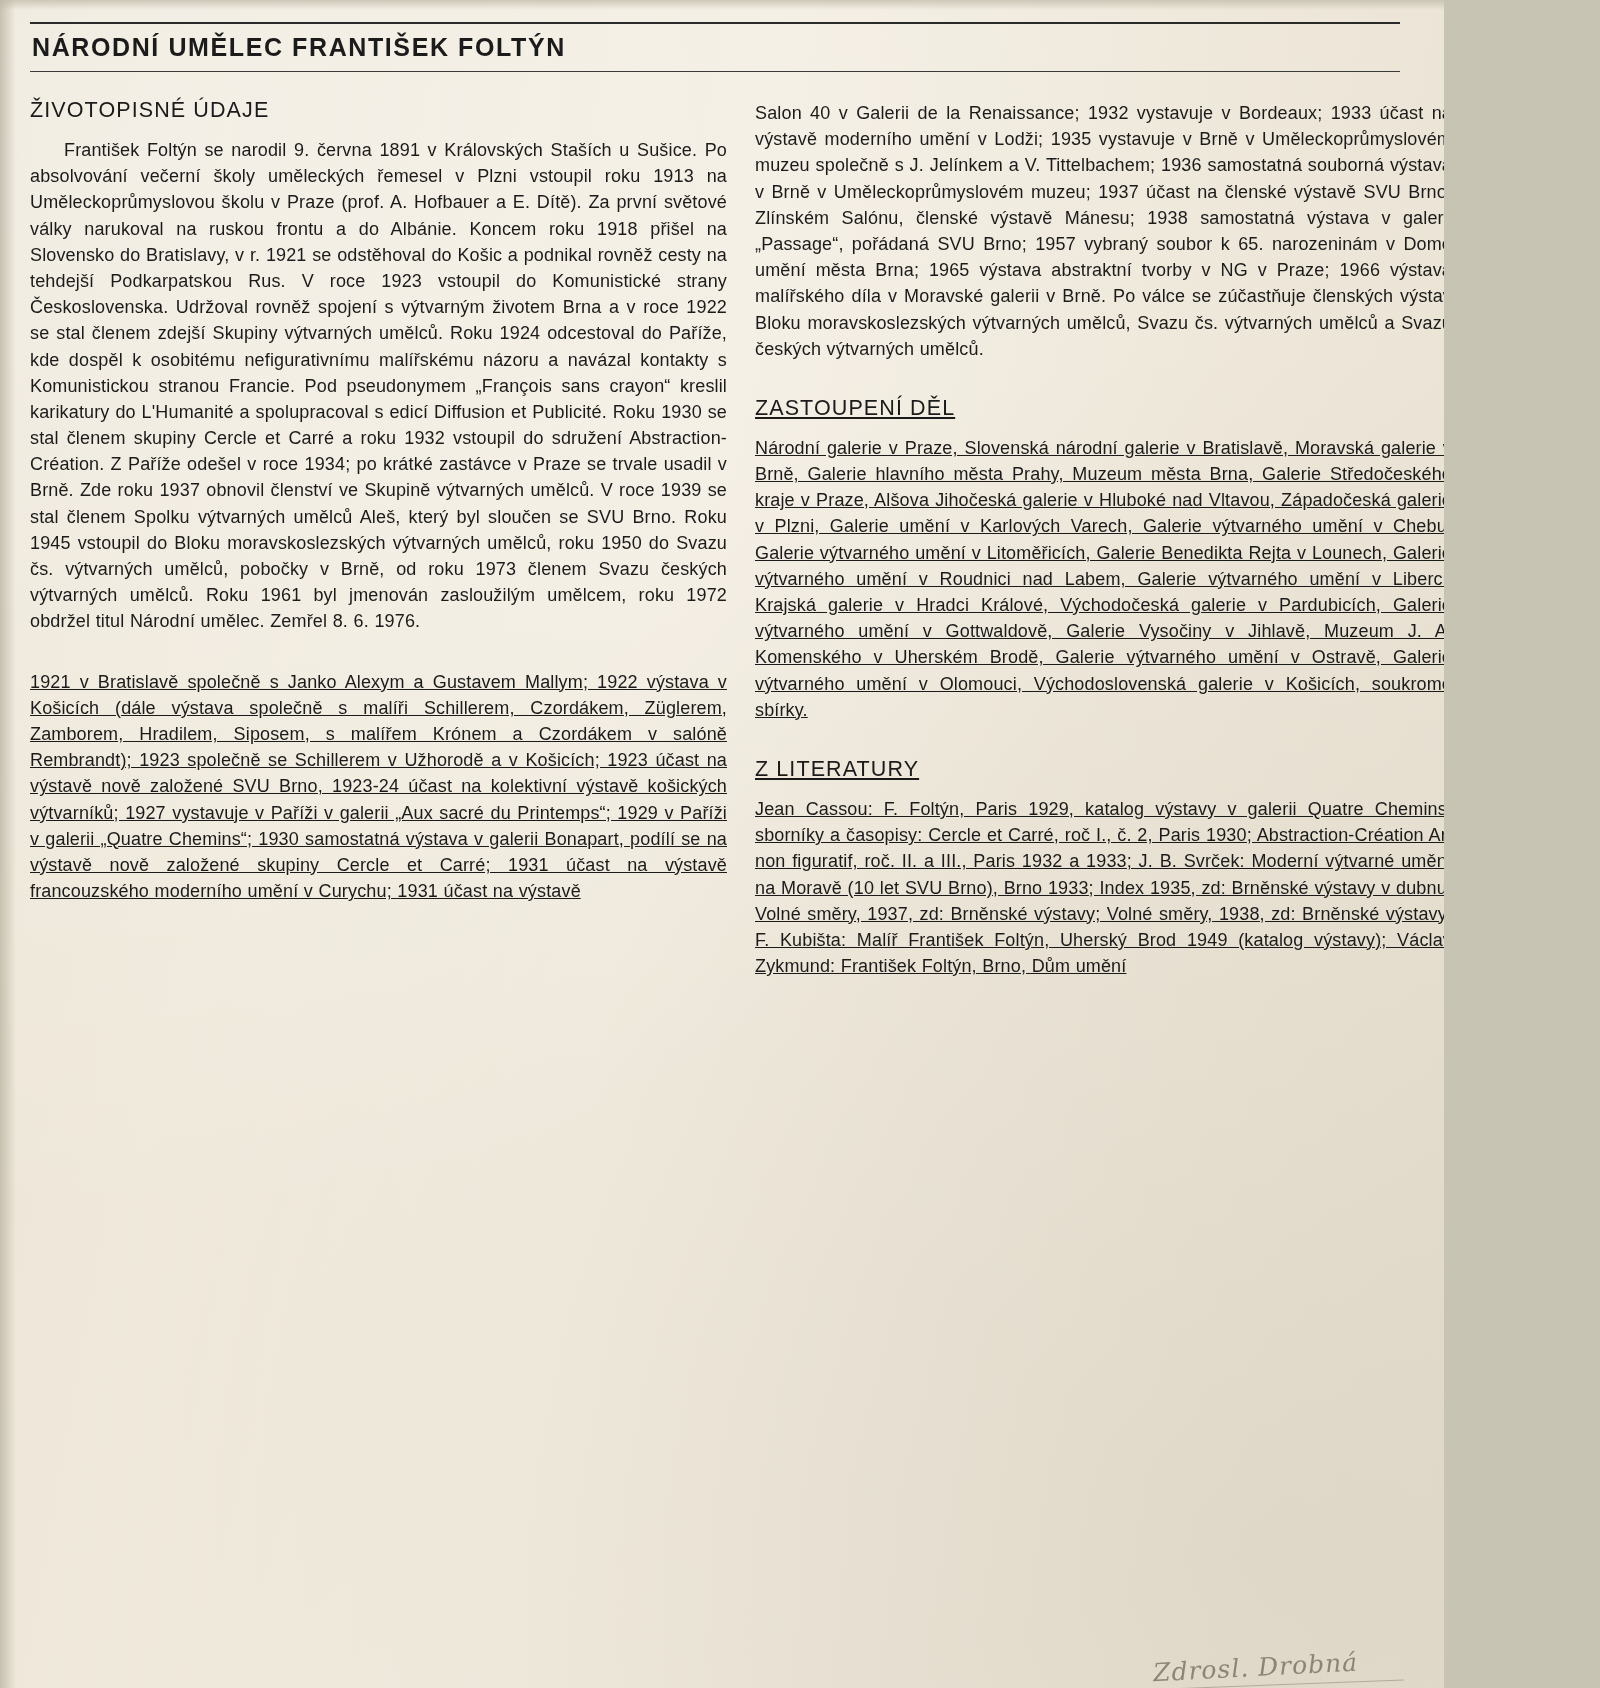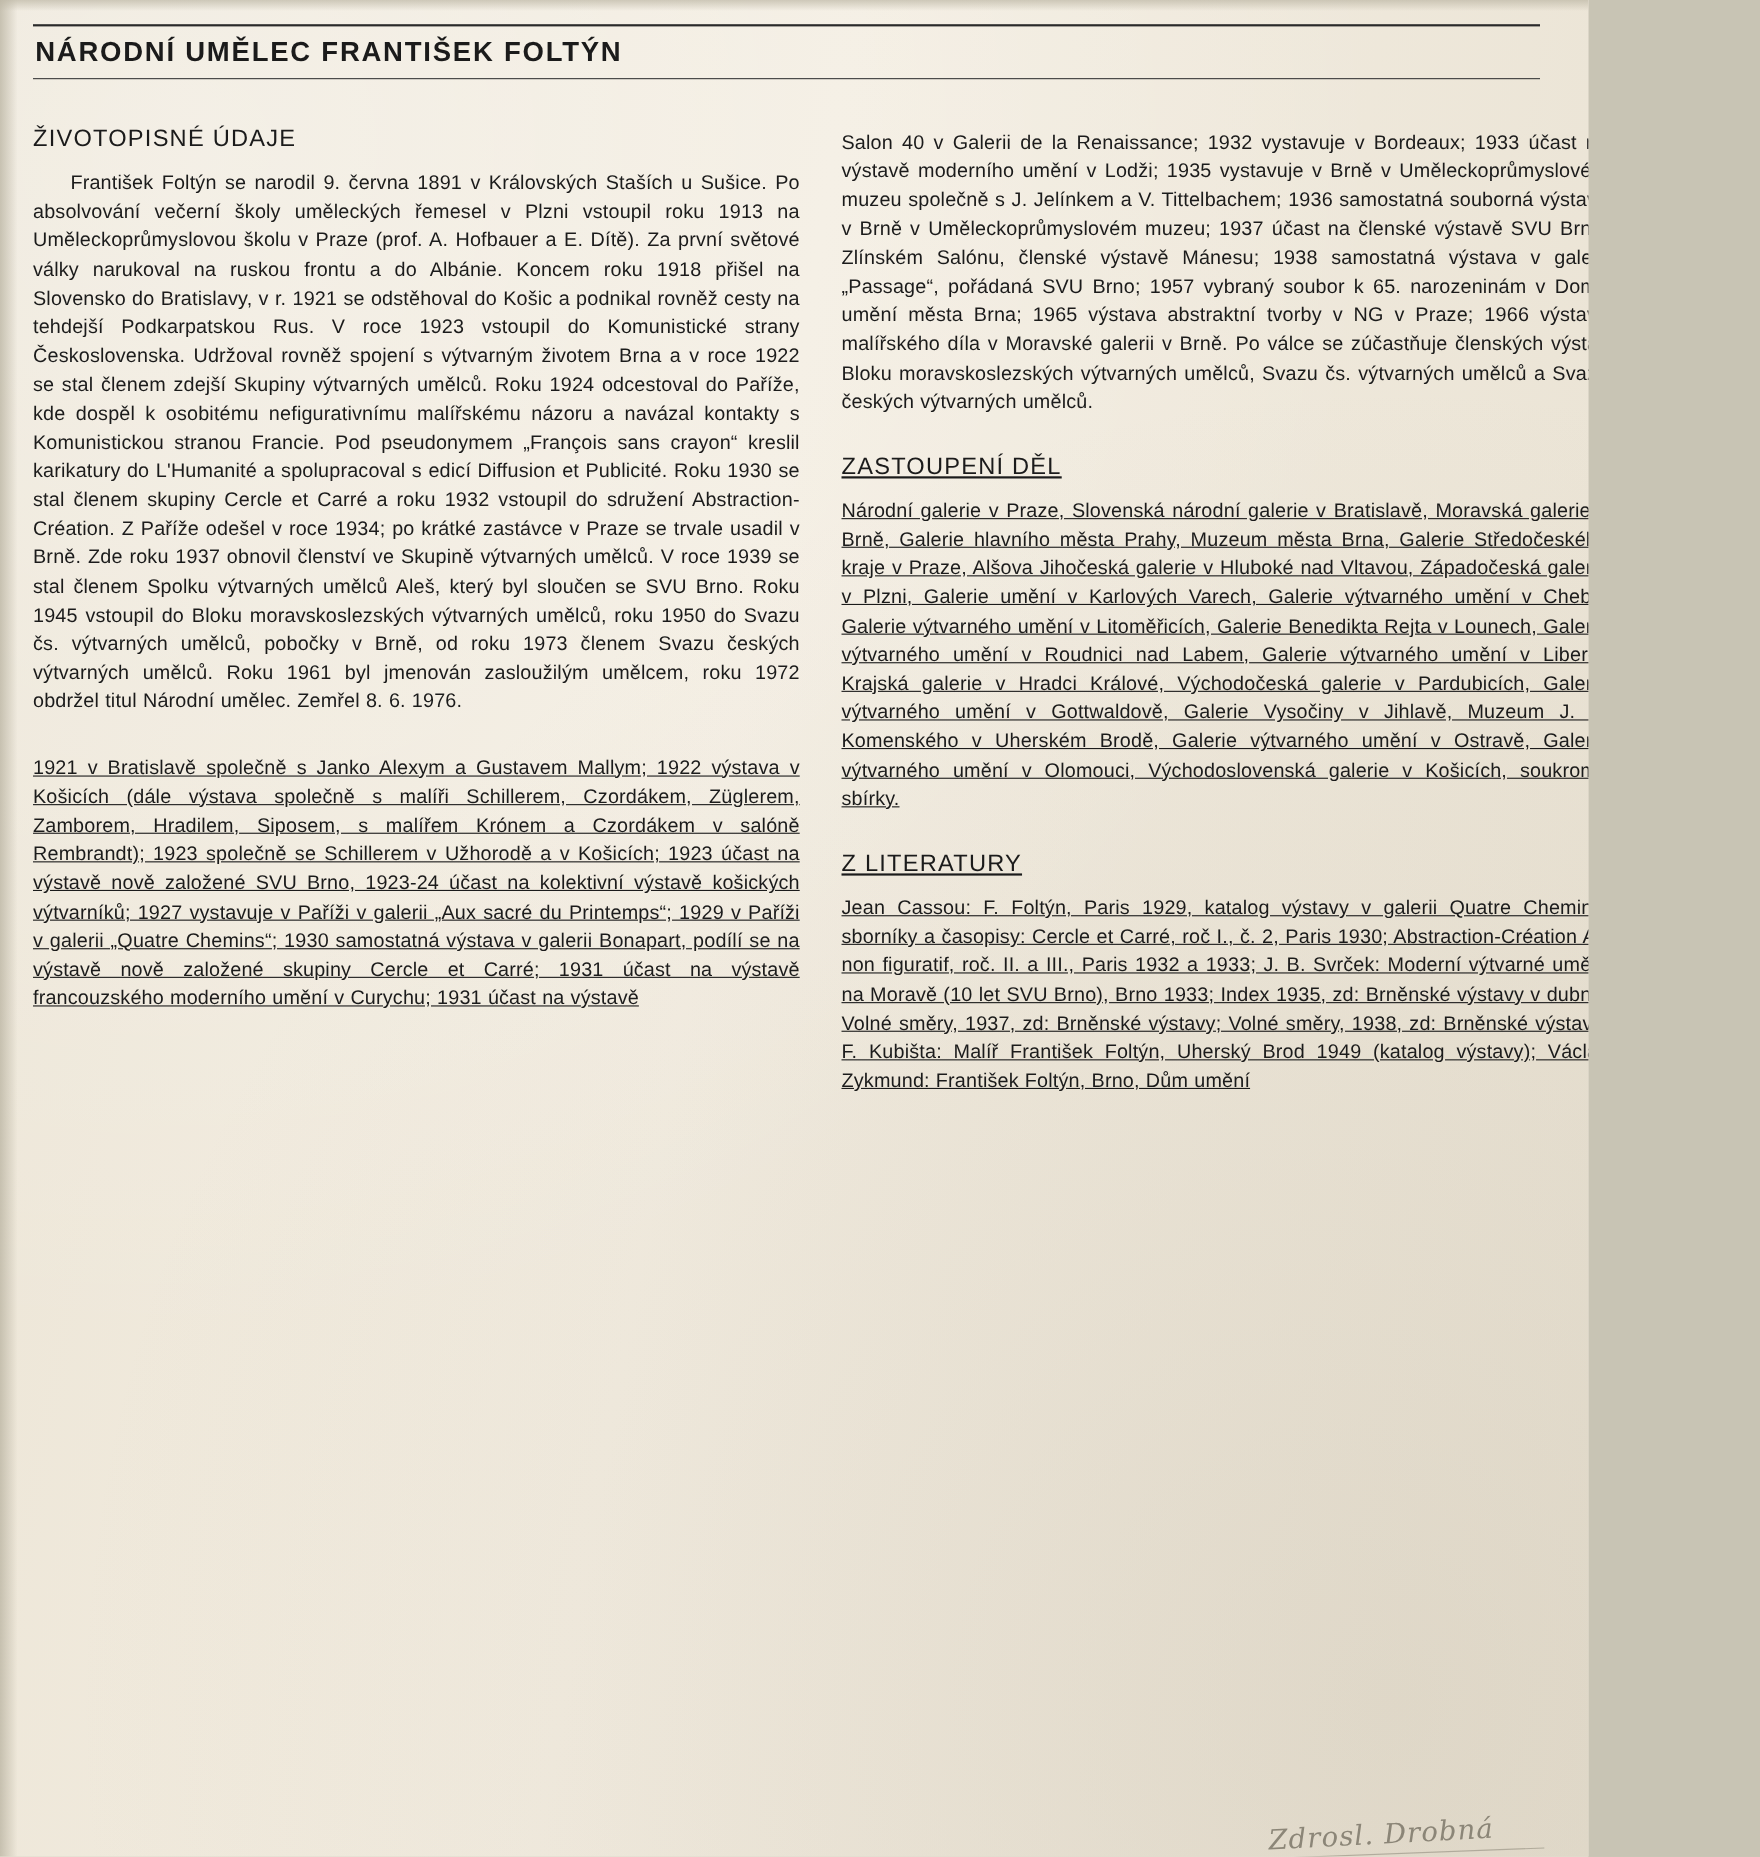--- a/index.html
+++ b/index.html
@@ -65,22 +65,22 @@
     font-size: 25px;
     letter-spacing: 1.6px;
     font-weight: bold;
     margin: 9px 0 9px 0;
     padding-left: 2px;
     text-transform: uppercase;
   }
 
   .columns {
     display: flex;
-    gap: 38px;
-    margin-top: 34px;
+    gap: 28px;
+    margin-top: 18px;
   }
   .col {
     width: 697px;
     flex: 0 0 697px;
   }
 
   h2.sec-title {
     font-size: 21.5px;
     letter-spacing: 1.1px;
     font-weight: normal;

